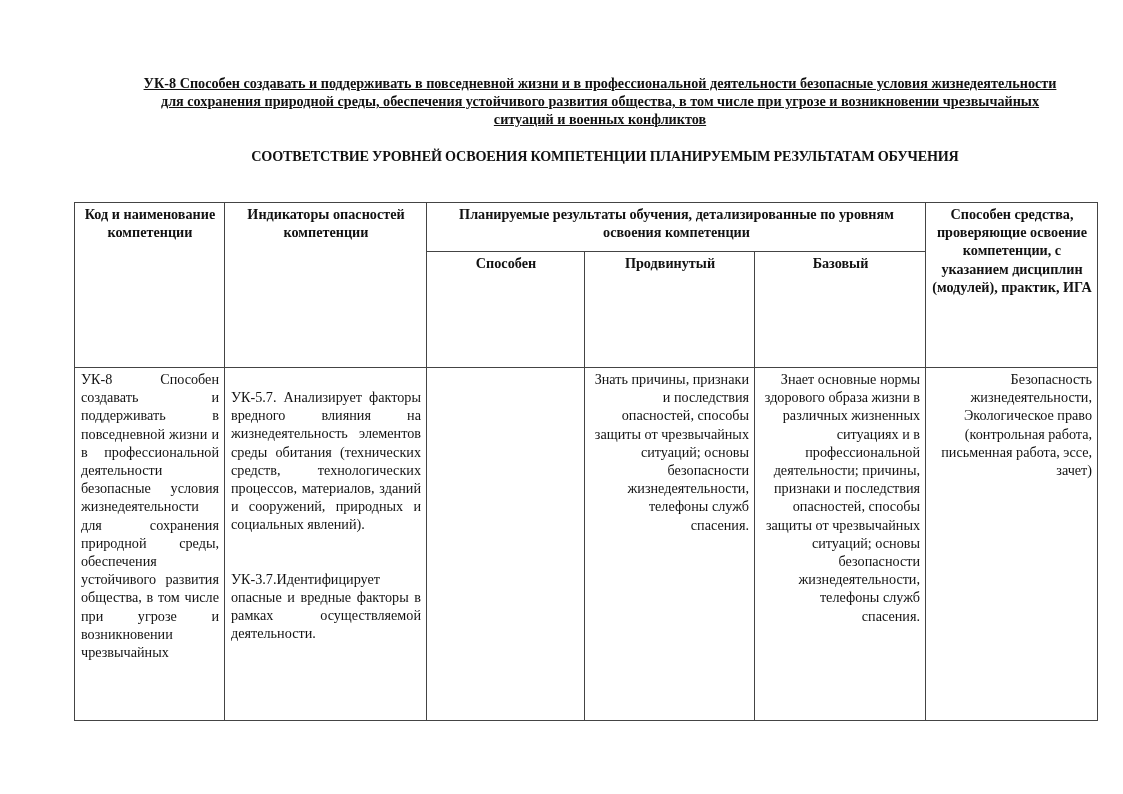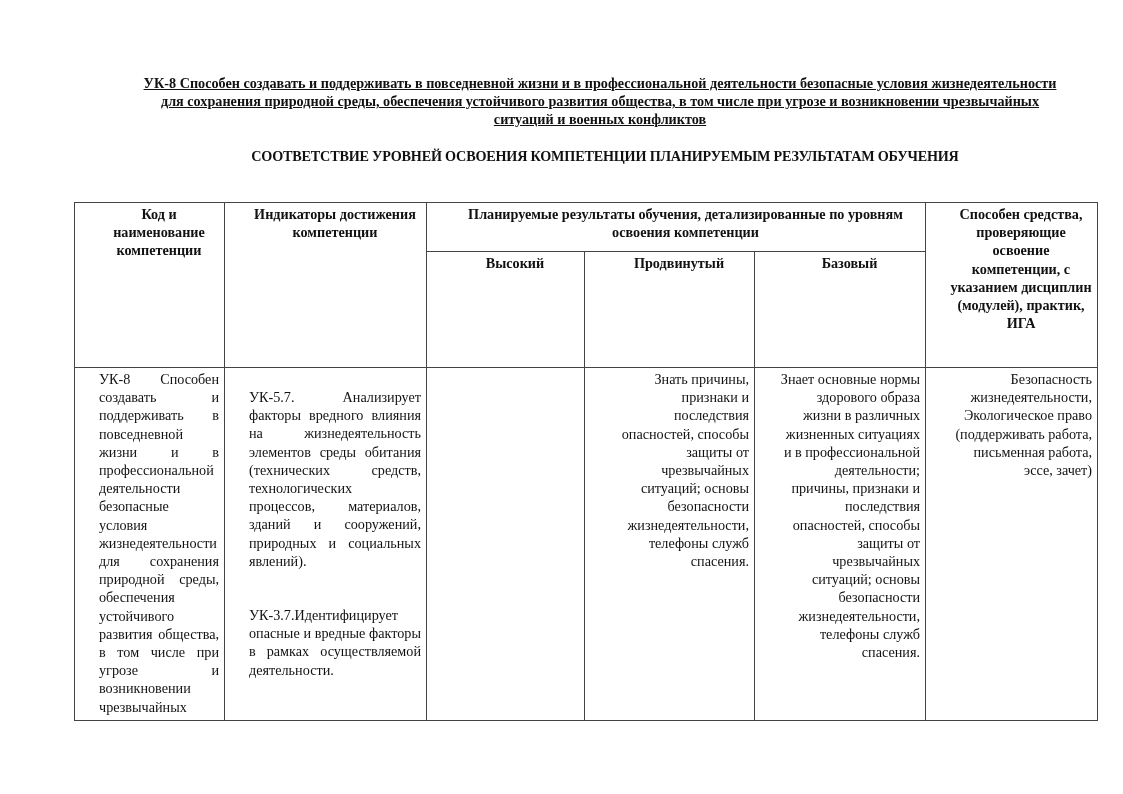--- a/index.html
+++ b/index.html
@@ -15,21 +15,21 @@
   .subtitle {
     position: absolute; left: 0; top: 148px; width: 1210px; text-align: center;
     font-weight: bold; font-size: 14.2px; letter-spacing: -0.2px;
   }
   table.comp {
     position: absolute; left: 74px; top: 202px; width: 1023px;
     border-collapse: collapse; table-layout: fixed;
     font-size: 14.2px; line-height: 18.2px;
   }
   table.comp td, table.comp th {
-    border: 1px solid #444; vertical-align: top; padding: 2px 5px 2px 24px;
+    border: 1px solid #444; vertical-align: top; padding: 2px 5px 2px 6px;
   }
   table.comp th { font-weight: bold; text-align: center; }
   .justify { text-align: justify; text-align-last: left; }
   .left { text-align: right; }
   .hr1 th { height: 44px; }
   .hr2 th { height: 111px; }
   .body-row td { height: 348px; }
   .spacer { height: 18px; }
   .gap { height: 36px; }
 </style>
@@ -49,36 +49,36 @@
     <col style="width:150px">
       <col style="width:202px">
       <col style="width:158px">
     <col style="width:170px">
       <col style="width:171px">
       <col style="width:172px">
   </colgroup>
   <tbody>
       <tr class="hr1">
     <th rowspan="2">Код и наименование компетенции</th>
-    <th rowspan="2">Индикаторы достижения компетенции</th>
+    <th rowspan="2">Индикаторы опасностей компетенции</th>
     <th colspan="3">Планируемые результаты обучения, детализированные по уровням освоения компетенции</th>
     <th rowspan="2">Способен средства, проверяющие освоение компетенции, с указанием дисциплин (модулей), практик, ИГА</th>
   </tr>
   <tr class="hr2">
-    <th>Высокий</th>
+    <th>Способен</th>
     <th>Продвинутый</th>
     <th>Базовый</th>
   </tr>
   <tr class="body-row">
     <td class="justify">УК-8 Способен создавать и поддерживать в повседневной жизни и в профессиональной деятельности безопасные условия жизнедеятельности для сохранения природной среды, обеспечения устойчивого развития общества, в том числе при угрозе и возникновении чрезвычайных</td>
     <td class="justify">
       <div class="spacer"></div>
       <div>УК-5.7. Анализирует факторы вредного влияния на жизнедеятельность элементов среды обитания (технических средств, технологических процессов, материалов, зданий и сооружений, природных и социальных явлений).</div>
       <div class="gap"></div>
       <div>УК-3.7.Идентифицирует опасные и вредные факторы в рамках осуществляемой деятельности.</div>
     </td>
     <td class="left"></td>
     <td class="left">Знать причины, признаки и последствия опасностей, способы защиты от чрезвычайных ситуаций; основы безопасности жизнедеятельности, телефоны служб спасения.</td>
     <td class="left">Знает основные нормы здорового образа жизни в различных жизненных ситуациях и в профессиональной деятельности; причины, признаки и последствия опасностей, способы защиты от чрезвычайных ситуаций; основы безопасности жизнедеятельности, телефоны служб спасения.</td>
-    <td class="left">Безопасность жизнедеятельности, Экологическое право (поддерживать работа, письменная работа, эссе, зачет)</td>
+    <td class="left">Безопасность жизнедеятельности, Экологическое право (контрольная работа, письменная работа, эссе, зачет)</td>
   </tr>
 </tbody>
   </table>
 
 </body></html>

